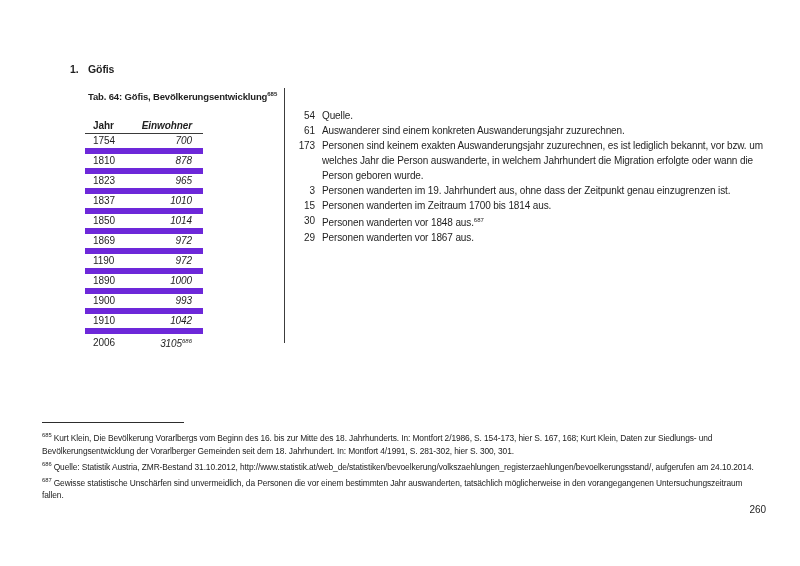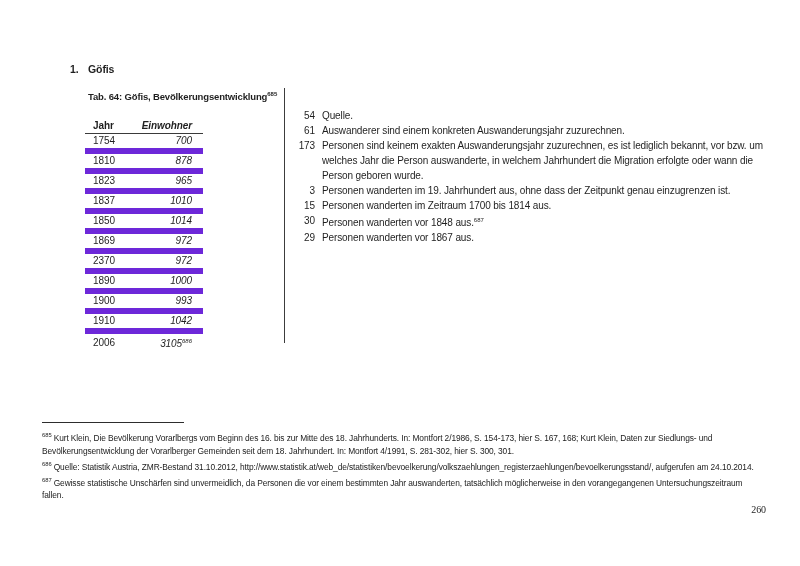--- a/index.html
+++ b/index.html
@@ -46,21 +46,21 @@
   .item .count { width:25px; flex:none; text-align:right; }
   .item .itext { flex:1; margin-left:7px; }
   .item sup { font-size:6px; letter-spacing:0; }
 
   
   .footnotes { position:absolute; left:42px; top:422px; width:724px; font-size:8.4px; line-height:13px; letter-spacing:-0.1px; color:#222; }
   .fn-sep { width:142px; height:0; border-top:1.2px solid #2d2d2d; margin-bottom:6px; }
   .footnote sup { font-size:5.8px; margin-right:2px; letter-spacing:0; }
 
   
-  .page-num { position:absolute; right:34px; top:504px; font-size:10px; letter-spacing:-0.1px;font-family:Liberation Serif, serif; }
+  .page-num { position:absolute; right:34px; top:504px; font-size:10px; letter-spacing:-0.1px; }
 </style>
 </head>
 <body>
 
 <div class="page">
 
   <div class="heading">
     <span class="hnum">1.</span><span>Göfis</span>
   </div>
 
@@ -92,21 +92,21 @@
           </tr>
         <tr>
             <td class="c-jahr">1850</td>
             <td class="c-einw">1014</td>
           </tr>
         <tr>
             <td class="c-jahr">1869</td>
             <td class="c-einw">972</td>
           </tr>
         <tr>
-            <td class="c-jahr">2370</td>
+            <td class="c-jahr">1190</td>
             <td class="c-einw">972</td>
           </tr>
         <tr>
             <td class="c-jahr">1890</td>
             <td class="c-einw">1000</td>
           </tr>
         <tr>
             <td class="c-jahr">1900</td>
             <td class="c-einw">993</td>
           </tr>

